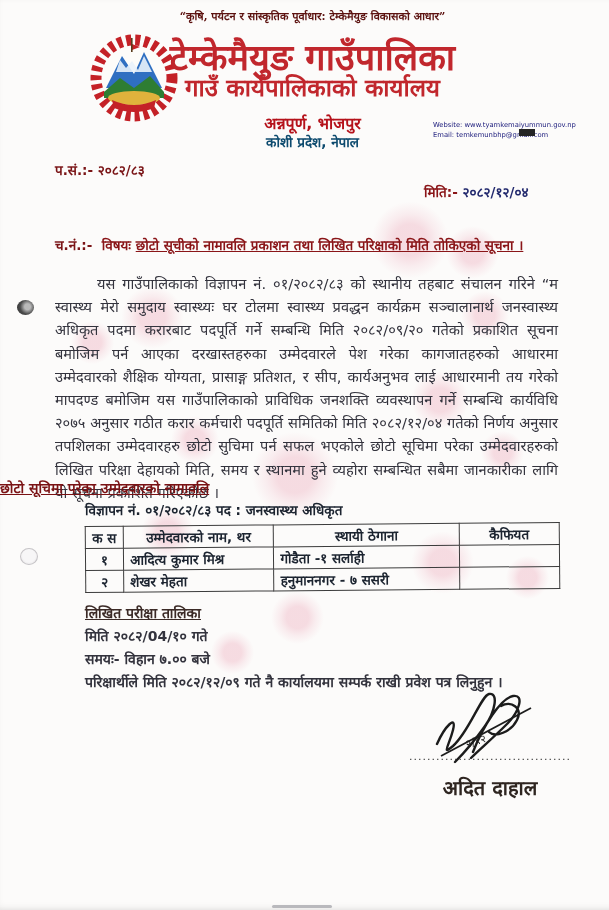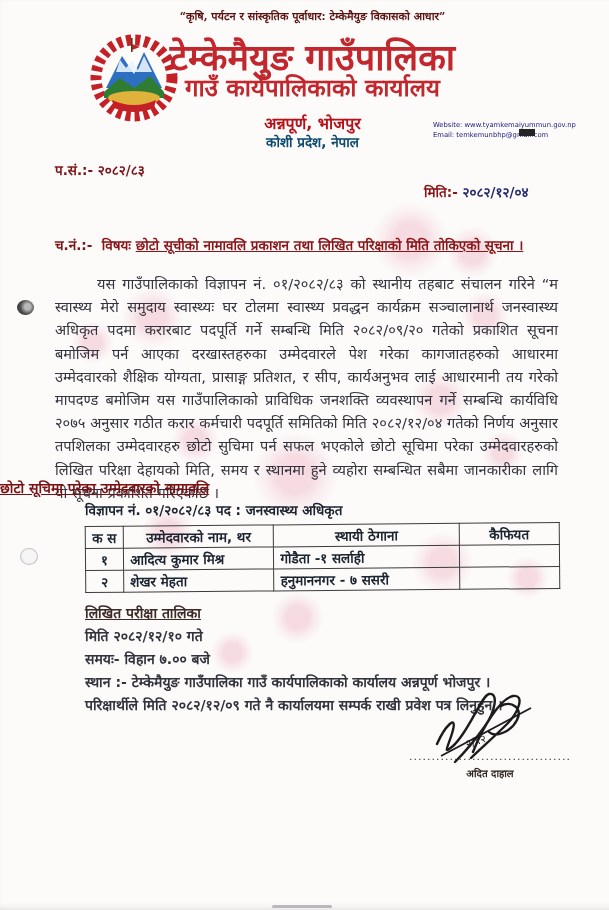--- a/index.html
+++ b/index.html
@@ -44,21 +44,21 @@
   table.cand th,table.cand td{border:1.4px solid #3c3c3c;padding:1px 6px;height:19px;font-weight:bold;}
   table.cand th{text-align:center;}
   table.cand td.c{text-align:center;}
   table.cand td.l{text-align:left;}
   .col1{width:38px;}.col2{width:150px;}.col3{width:185px;}.col4{width:100px;}
   .exam{position:absolute;top:602px;left:85px;font-size:14px;color:#33333d;line-height:23px;font-weight:bold;}
   .exam .etitle{text-decoration:underline;color:#3b2a26;}
   .sigblock{position:absolute;top:688px;left:395px;width:190px;text-align:center;color:#2a2a2a;}
   .sig-svg{position:absolute;top:-2px;left:28px;}
   .dots{margin-top:64px;font-size:11px;letter-spacing:1px;color:#3a3a3a;line-height:10px;}
-  .signame{font-size:10px;font-weight:bold;margin-top:4px;color:#2e2520;}
+  .signame{font-size:20px;font-weight:bold;margin-top:12px;color:#2e2520;}
   .sigtitle{font-size:14px;font-weight:bold;margin-top:7px;color:#2e2520;}
   .hole1{position:absolute;top:300px;left:17px;width:17px;height:15px;border-radius:50%;
       background:radial-gradient(circle at 62% 45%, #b9b9b9 0 22%, #4a4a4a 55%, #303030 100%);}
   .hole2{position:absolute;top:548px;left:20px;width:16px;height:15px;border-radius:50%;
       background:radial-gradient(circle at 50% 45%, #f7f6f7 0 55%, #dcdadc 100%);border:1px solid #c6c4c7;}
   .bmark{position:absolute;top:905px;left:272px;width:60px;height:3px;background:#b9b9bd;border-radius:2px;}
 </style>
 </head>
 <body>
 
@@ -149,23 +149,22 @@
       <td class="c">२</td>
       <td class="l">शेखर मेहता</td>
       <td class="l">हनुमाननगर - ७ ससरी</td>
       <td class="c"></td>
     </tr>
   </tbody>
     </table>
 
   <div class="exam">
     <div class="etitle">लिखित परीक्षा तालिका</div>
-    <div>मिति २०८२/१२/१० गते</div>
+    <div>मिति २०८२/04/१० गते</div>
     <div>समयः- विहान ७.०० बजे</div>
-    <div>स्थान :- टेम्केमैयुङ गाउँपालिका गाउँ कार्यपालिकाको कार्यालय अन्नपूर्ण भोजपुर ।</div>
     <div>परिक्षार्थीले मिति २०८२/१२/०९ गते नै कार्यालयमा सम्पर्क राखी प्रवेश पत्र लिनुहुन ।</div>
   </div>
 
   <div class="sigblock">
     <div class="sig-svg">
       <svg width="130" height="80" viewBox="0 0 130 80">
         <path d="M14 58 C22 40 34 28 30 44 C26 60 18 70 30 60 C46 46 58 10 66 8 C76 6 72 26 62 40 C50 57 38 70 32 76
                  M50 66 C60 40 78 12 90 10 C102 8 96 26 84 38 C70 52 56 64 48 72
                  M78 20 C88 14 100 22 94 34 C88 46 72 52 66 46" fill="none" stroke="#1c1c1c" stroke-width="2.4" stroke-linecap="round"></path>
         <path d="M18 70 L108 22" fill="none" stroke="#1c1c1c" stroke-width="1.8"></path>

